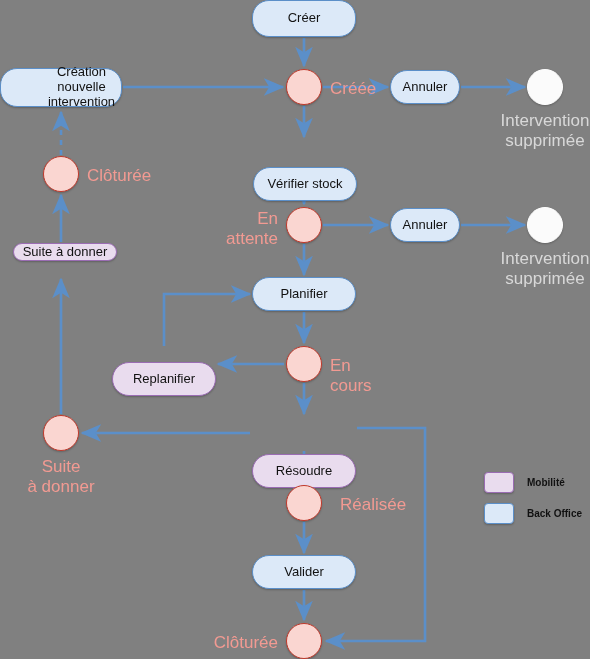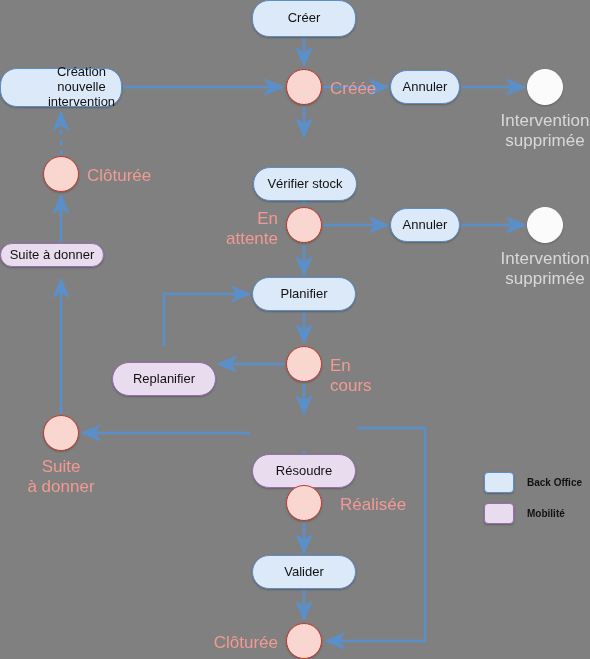--- a/index.html
+++ b/index.html
@@ -127,21 +127,21 @@
       <line x1="61" y1="155" x2="61" y2="112"></line>
     </g>
   </svg>
 
   <div id="nodes">
       <div class="node box bo" style="left: 252px; top: 0px; width: 104px; height: 37px;">Créer</div>
       <div class="node box bo" style="left: 0px; top: 68px; width: 122px; height: 39px; padding-left: 41px;">Création<br>nouvelle intervention</div>
       <div class="node box bo" style="left: 390px; top: 70px; width: 70px; height: 34px;">Annuler</div>
       <div class="node box bo" style="left: 253px; top: 139px; width: 104px; height: 34px; margin-top: 28px;">Vérifier stock</div>
       <div class="node box bo" style="left: 390px; top: 208px; width: 70px; height: 34px;">Annuler</div>
-      <div class="node box mob" style="left: 0; top: 243px; width: 104px; height: 24px;">Suite à donner</div>
+      <div class="node box mob" style="left: 13px; top: 243px; width: 104px; height: 18px;">Suite à donner</div>
       <div class="node box bo" style="left: 252px; top: 277px; width: 104px; height: 34px;">Planifier</div>
       <div class="node box mob" style="left: 112px; top: 362px; width: 104px; height: 34px;">Replanifier</div>
       <div class="node box mob" style="left: 252px; top: 416px; width: 104px; height: 34px; margin-top: 38px;">Résoudre</div>
       <div class="node box bo" style="left: 252px; top: 555px; width: 104px; height: 34px;">Valider</div>
       <div class="node circle" style="left: 286px; top: 69px; width: 36px; height: 36px;"></div>
       <div class="node circle empty" style="left: 527px; top: 69px; width: 36px; height: 36px;"></div>
       <div class="node circle" style="left: 43px; top: 156px; width: 36px; height: 36px;"></div>
       <div class="node circle" style="left: 286px; top: 207px; width: 36px; height: 36px;"></div>
       <div class="node circle empty" style="left: 527px; top: 207px; width: 36px; height: 36px;"></div>
       <div class="node circle" style="left: 286px; top: 346px; width: 36px; height: 36px;"></div>
@@ -156,21 +156,21 @@
       <div class="slabel" style="right: 312px; top: 209px; text-align: right;">En<br>attente</div>
       <div class="slabel gray" style="left: 485px; top: 249px; width: 120px; text-align: center;">Intervention<br>supprimée</div>
       <div class="slabel" style="left: 330px; top: 356px; text-align: left;">En<br>cours</div>
       <div class="slabel" style="left: 1px; top: 457px; width: 120px; ">Suite<br>à donner</div>
       <div class="slabel" style="left: 330px; top: 495px; text-align: left; padding-left: 10px;">Réalisée</div>
       <div class="slabel" style="right: 312px; top: 633px; text-align: right;">Clôturée</div>
     </div>
 
   <div id="legend" style="left: 484px; top: 472px;">
       <div class="legend-row">
+        <div class="legend-swatch mob"></div>
+        <div class="legend-label">Mobilité</div>
+      </div>
+      <div class="legend-row">
         <div class="legend-swatch bo"></div>
         <div class="legend-label">Back Office</div>
-      </div>
-      <div class="legend-row">
-        <div class="legend-swatch mob"></div>
-        <div class="legend-label">Mobilité</div>
       </div>
     </div>
 </div>
 
 </body></html>

